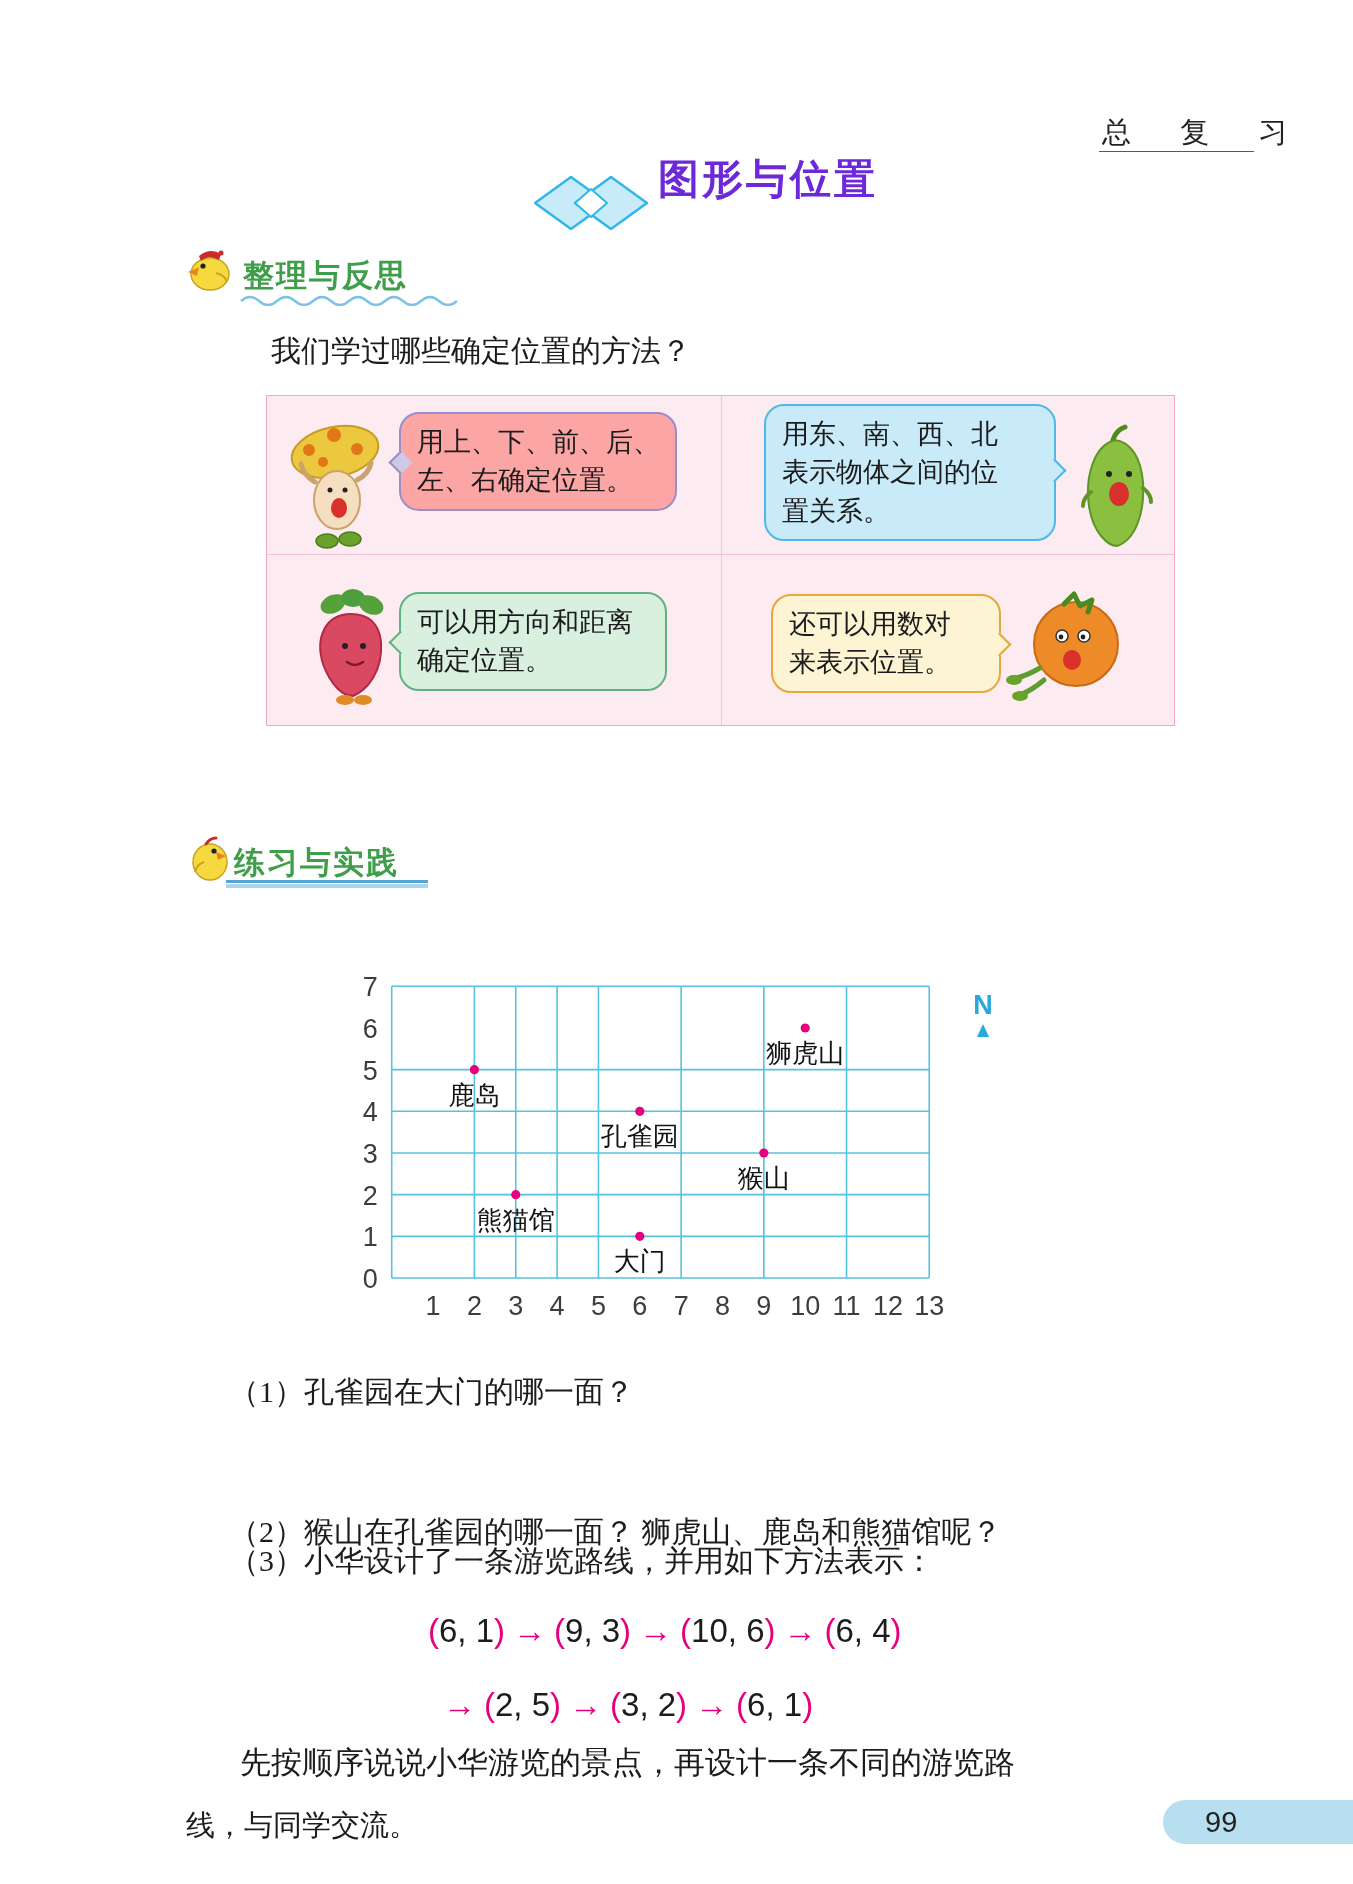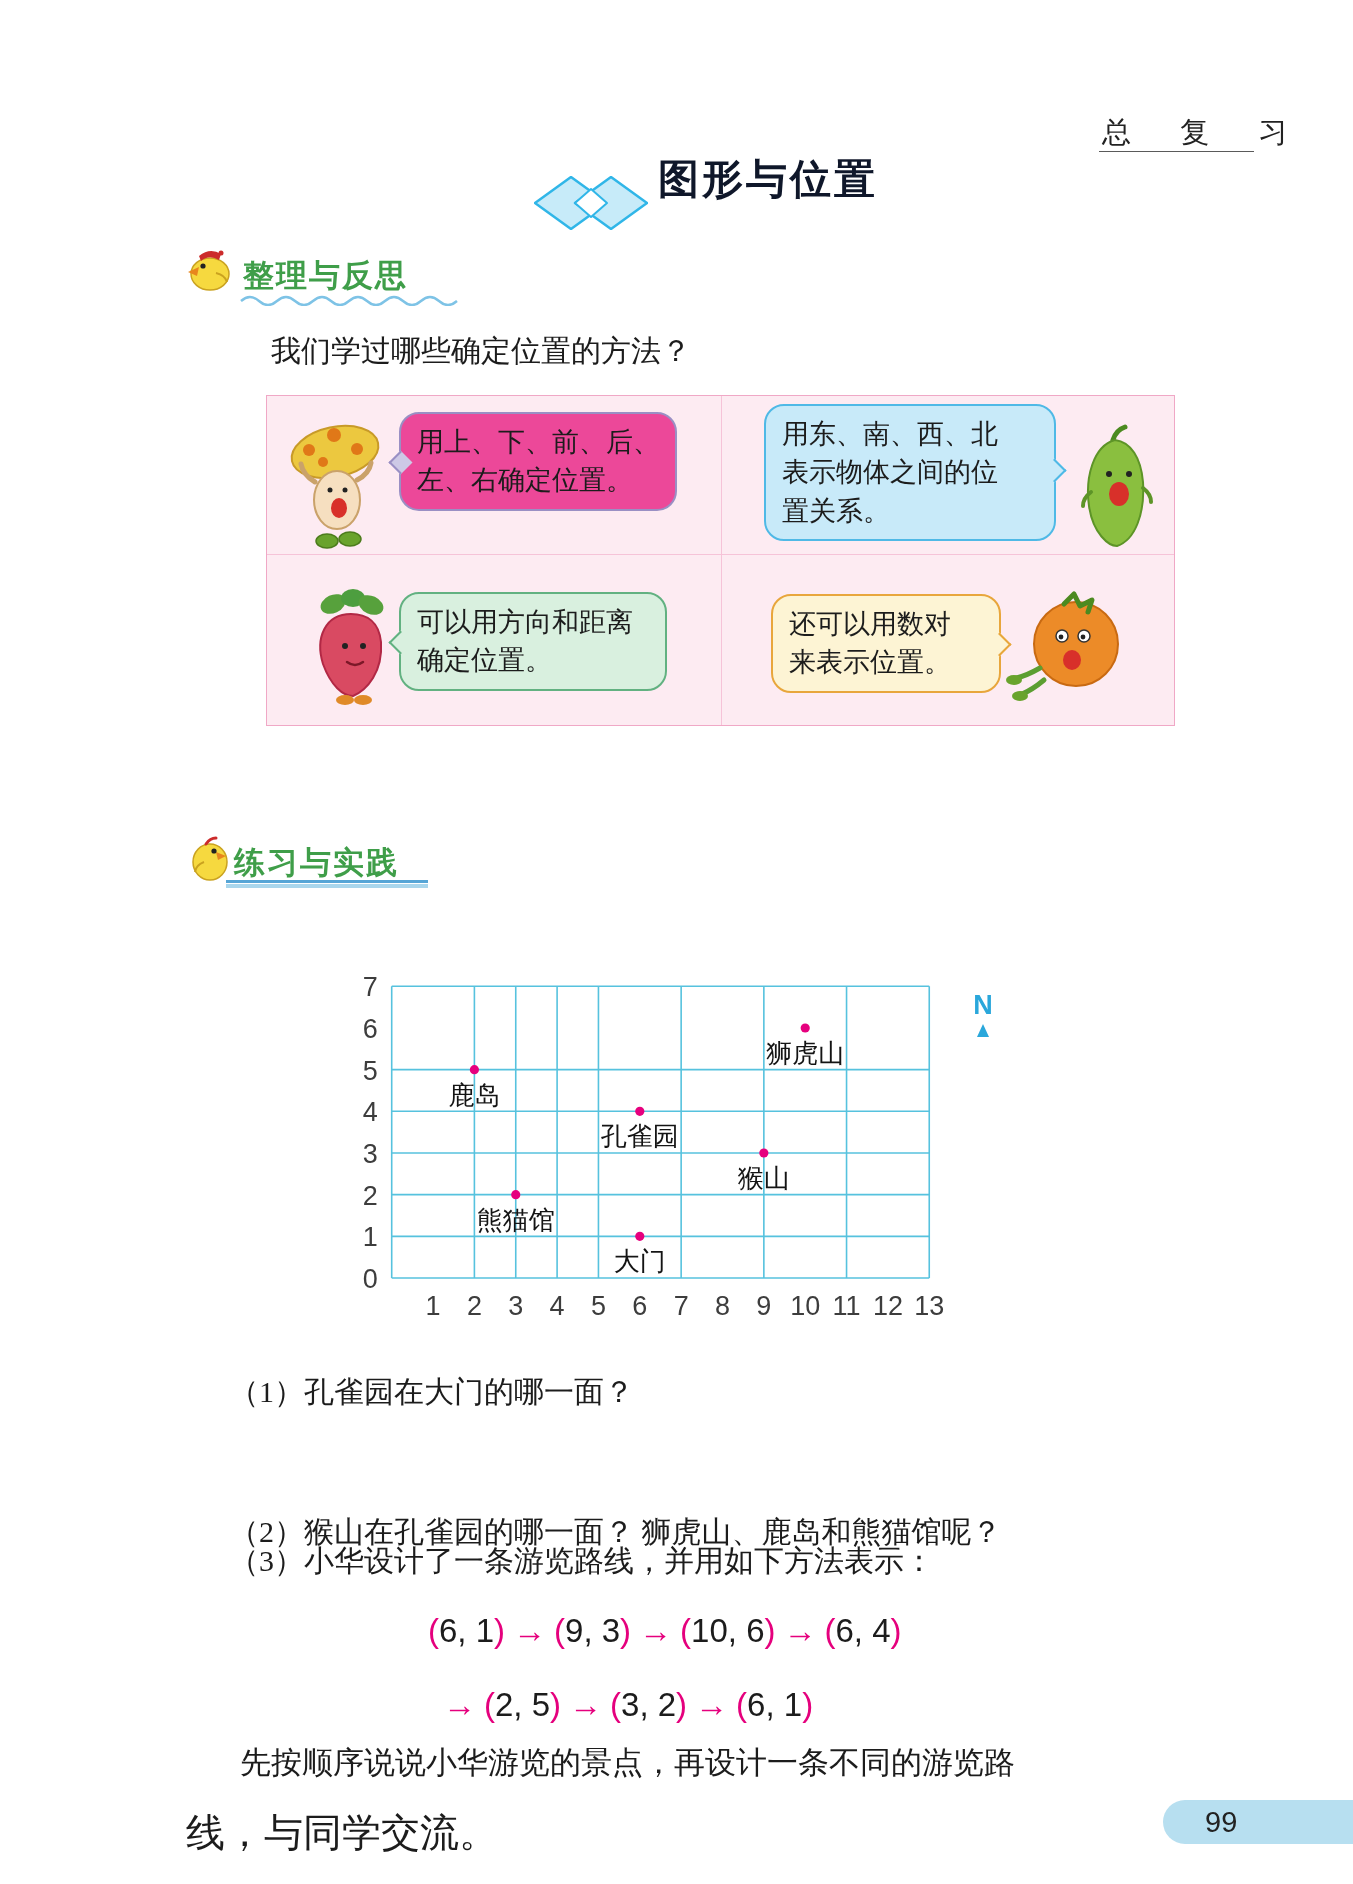--- a/index.html
+++ b/index.html
@@ -10,21 +10,21 @@
   }
   .abs{position:absolute;}
 
   
   .hdr-label{left:1102px;top:113px;font-size:29px;letter-spacing:21px;color:#222;white-space:nowrap;}
   .hdr-line{left:1099px;top:151px;width:155px;border-top:1.5px solid #5a5a5a;}
 
   
   .title-diamonds{left:534px;top:176px;}
   .page-title{left:658px;top:152px;font-size:41px;font-weight:bold;letter-spacing:3px;
-    font-family:"Liberation Sans","DejaVu Sans",sans-serif;color:#0f172a;margin:0;}
+    font-family:"Liberation Sans","DejaVu Sans",sans-serif;color:#6d28d9;margin:0;}
 
   
   .sec-label{font-family:"Liberation Sans","DejaVu Sans",sans-serif;font-weight:bold;
     font-size:31px;color:#3f9e49;letter-spacing:2px;white-space:nowrap;}
   .sec1-chick{left:183px;top:246px;}
   .sec1-label{left:243px;top:255px;}
   .sec1-wave{left:239px;top:294px;}
   .sec2-chick{left:186px;top:834px;}
   .sec2-label{left:234px;top:842px;}
   .sec2-rule{left:226px;top:880px;width:202px;height:8px;
@@ -36,21 +36,21 @@
 
   
   .pink-box{left:266px;top:395px;width:909px;height:331px;background:#fdebf2;
     border:1.5px solid #f0a8c6;box-sizing:border-box;}
   .pink-div-h{position:absolute;left:0;top:158px;width:100%;border-top:1.5px solid #f6c3d8;}
   .pink-div-v{position:absolute;left:454px;top:0;height:100%;border-left:1.5px solid #f6c3d8;}
 
   .bubble{position:absolute;border-radius:20px;padding:9px 16px;font-size:27px;line-height:1.42;
     border:2px solid;box-sizing:border-box;}
   .bubble .bline{white-space:nowrap;}
-  .bub-purple{--bg:#cdc9e6;--bd:#9a8fc4;background:#ec4899;border-color:#9a8fc4;left:132px;top:16px;width:278px;}
+  .bub-purple{--bg:#cdc9e6;--bd:#9a8fc4;background:#fca5a5;border-color:#9a8fc4;left:132px;top:16px;width:278px;}
   .bub-blue{--bg:#c8eaf9;--bd:#4fb9e6;background:#c8eaf9;border-color:#4fb9e6;left:497px;top:8px;width:292px;}
   .bub-green{--bg:#d9f0df;--bd:#62b181;background:#d9f0df;border-color:#62b181;left:132px;top:196px;width:268px;}
   .bub-yellow{--bg:#fdf4d4;--bd:#e8a63c;background:#fdf4d4;border-color:#e8a63c;left:504px;top:198px;width:230px;}
   .tail-left::before,.tail-right::before{content:"";position:absolute;width:15px;height:15px;
     background:var(--bg);transform:rotate(45deg);}
   .tail-left::before{left:-9px;top:42%;border-left:2px solid var(--bd);border-bottom:2px solid var(--bd);}
   .tail-right::before{right:-9px;top:42%;border-right:2px solid var(--bd);border-top:2px solid var(--bd);}
 
   .char{position:absolute;}
   .char-mushroom{left:20px;top:22px;}
@@ -73,21 +73,21 @@
   .q3{left:229px;top:1541px;}
 
   .route{font-family:"Liberation Sans","DejaVu Sans",sans-serif;font-size:33px;white-space:nowrap;}
   .route1{left:428px;top:1612px;}
   .route2{left:435px;top:1686px;}
   .r-paren{color:#e5007d;}
   .r-val{color:#1c1c1c;}
   .r-arrow{color:#e5007d;padding:0 8px;}
 
   .close1{left:240px;top:1742px;font-size:31px;white-space:nowrap;}
-  .close2{left:186px;top:1806px;font-size:39px;white-space:nowrap;}
+  .close2{left:186px;top:1806px;font-size:29px;white-space:nowrap;}
 
   .page-badge{left:1163px;top:1800px;width:190px;height:44px;background:#b7dff0;
     border-radius:22px 0 0 22px;display:flex;align-items:center;}
   .page-badge span{margin-left:42px;font-size:29px;color:#222;
     font-family:"Liberation Sans","DejaVu Sans",sans-serif;}
 </style>
 </head>
 <body>
 
 <div class="page">

